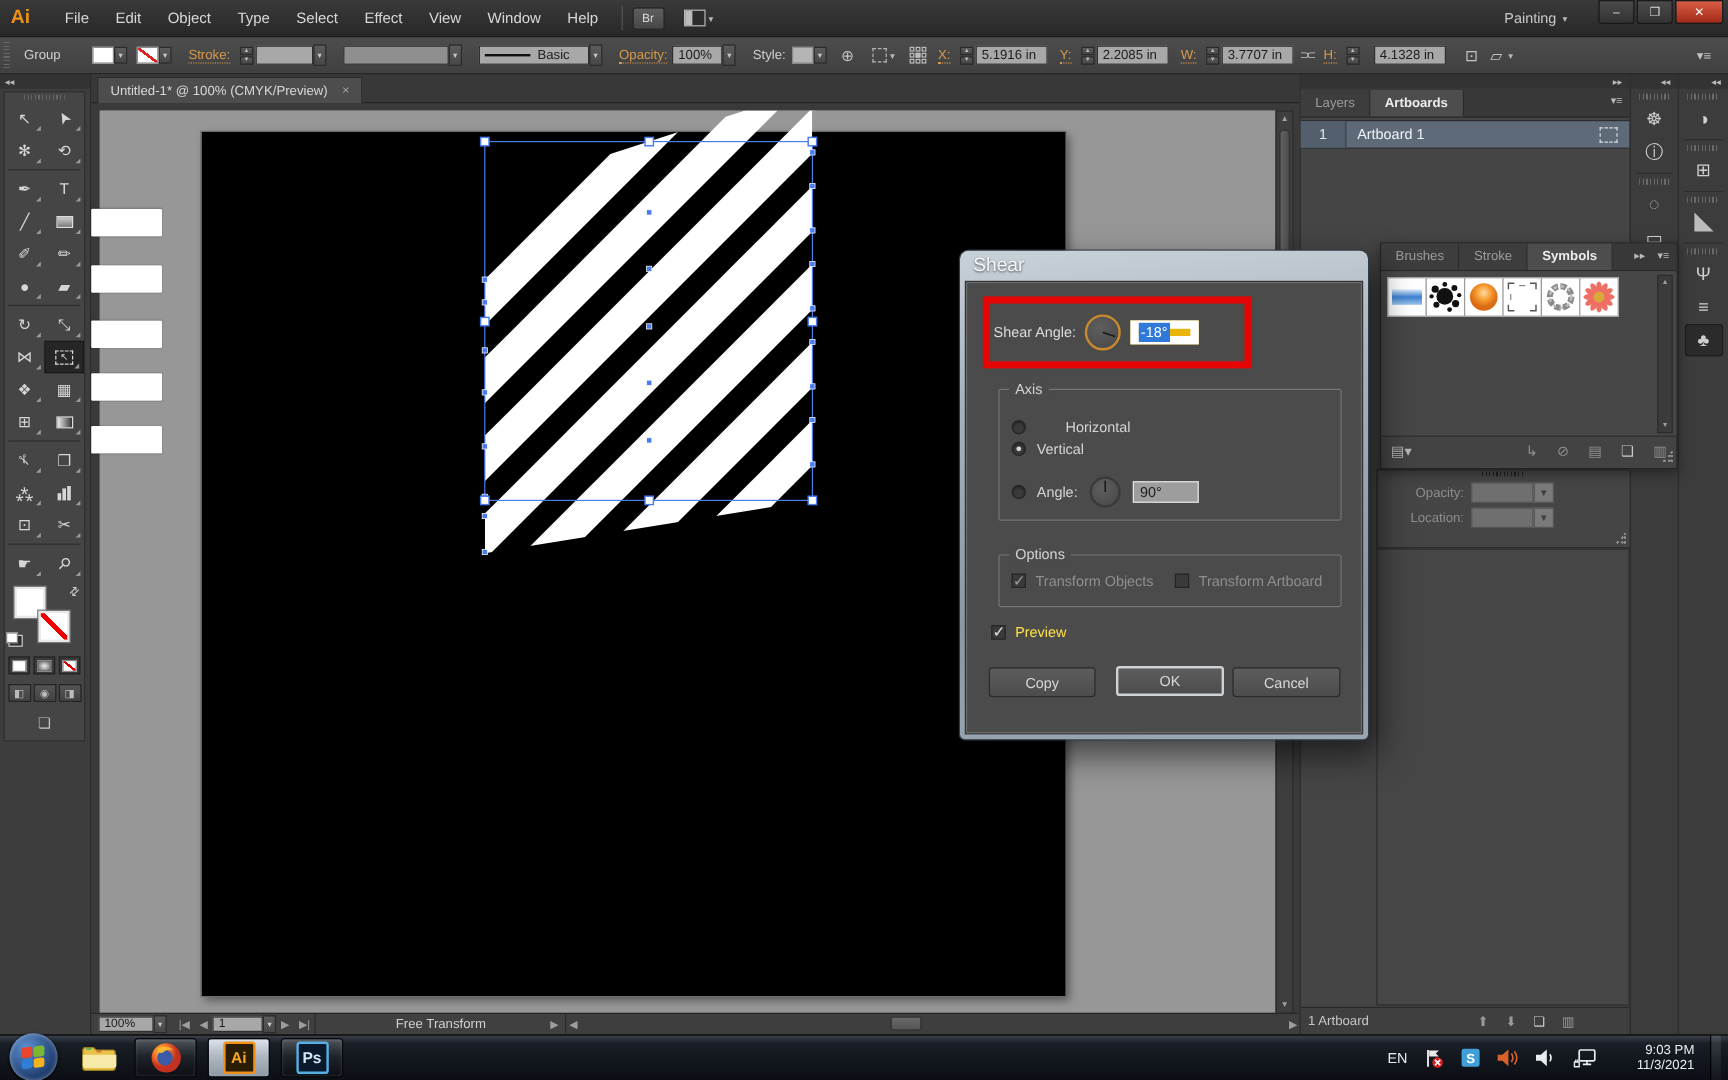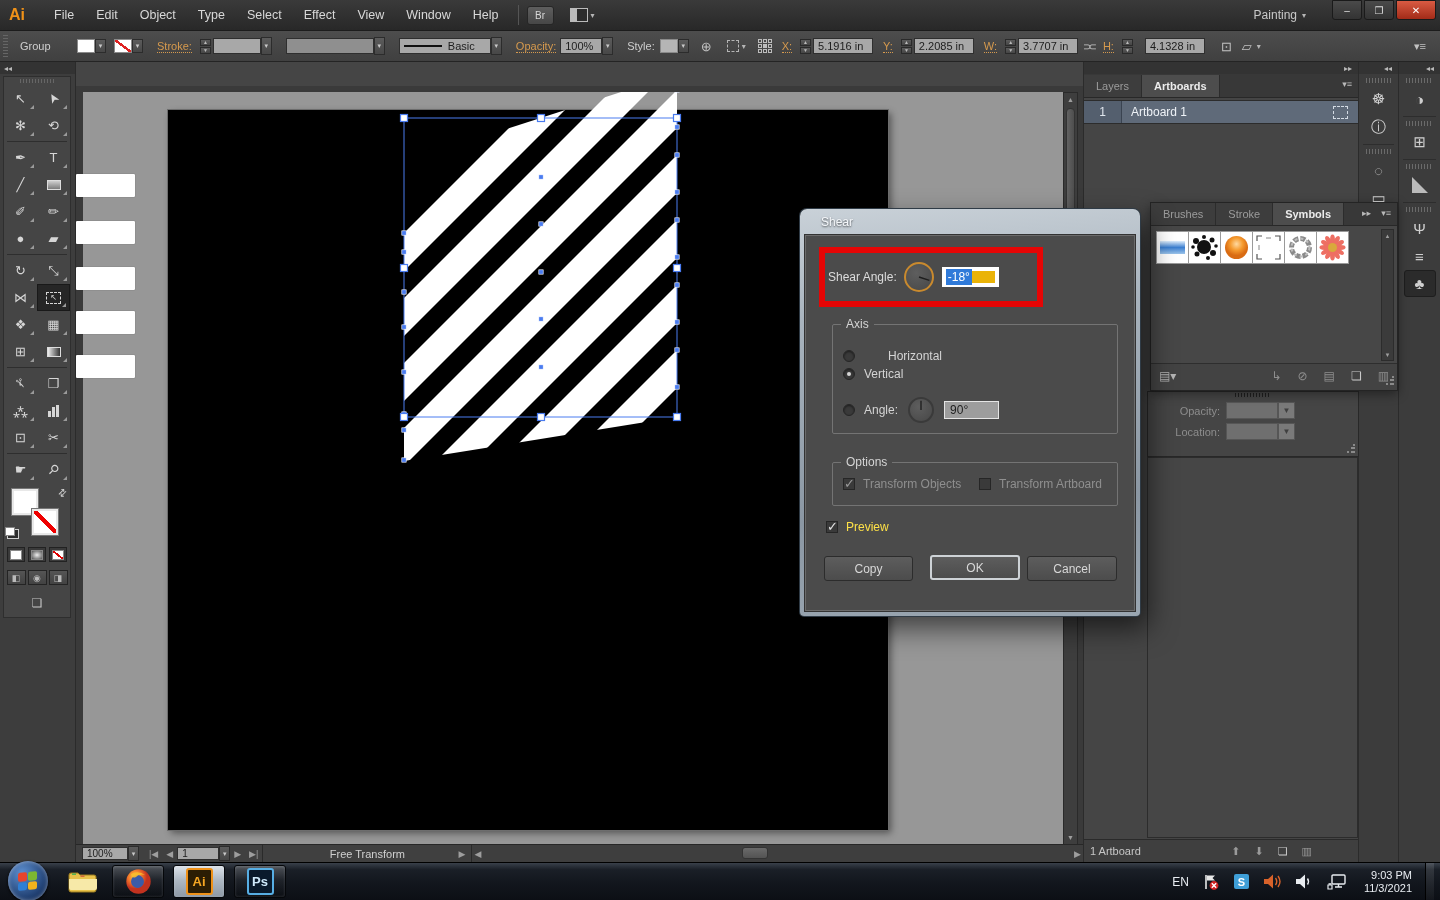--- a/index.html
+++ b/index.html
@@ -209,32 +209,32 @@
   .gp-drop { width:17px; height:17px; background:#7a7a7a; border:1px solid #565656;
     color:#3f3f3f; font-size:8px; display:flex; align-items:center; justify-content:center; }
   #empty-panel { position:absolute; left:1147px; top:457px; width:211px; height:381px;
     background:#464646; border:1px solid #2c2c2c; z-index:12; }
 
   
   #shear-dialog { position:absolute; left:800px; top:209px; width:340px; height:407px;
     border-radius:7px 7px 4px 4px;
     background:linear-gradient(175deg,#c9d1d8 0%, #a9b4be 26%, #8b97a3 72%, #9aa6b1 100%);
     box-shadow:0 0 0 1px #2f3b46, 8px 12px 28px rgba(0,0,0,.6); z-index:40; }
-  .dlg-title { height:26px; display:flex; align-items:center; padding-left:21px;
-    color:#f4f7fa; font-size:12px; text-shadow:0 1px 2px rgba(0,0,0,.65); }
+  .dlg-title { height:26px; display:flex; align-items:center; padding-left:11px;
+    color:#f4f7fa; font-size:16px; text-shadow:0 1px 2px rgba(0,0,0,.65); }
   .dlg-body { position:absolute; left:5px; right:5px; top:26px; bottom:5px;
     background:#4b4b4b; border:1px solid #6b6b6b; outline:1px solid #333; }
   .red-annot { position:absolute; left:13px; top:11px; width:224px; height:60px;
     border:6px solid #e50505; display:flex; align-items:center; padding-left:3px; z-index:3; }
   .sa-label { color:#dcdcdc; font-size:12px; }
   .dial { border-radius:50%; background:radial-gradient(circle at 40% 35%, #5e5e5e, #474747);
     position:relative; }
   .dial.focus { border:2px solid #c98a2e; }
   .dial.plain { border:2px solid #3a3a3a; }
-  .sa-input { width:57px; height:20px; background:#eab308; border:4px solid #ffffff;
+  .sa-input { width:57px; height:20px; background:#eab308; border:7px solid #ffffff;
     display:flex; align-items:center; font-size:12px; margin-left:8px;text-align:right; }
   .sa-input .sel { background:#2f7ad9; color:#fff; padding:1px 2px; }
   .group-box { position:absolute; border:1px solid #747474; border-radius:2px; }
   .group-label { position:absolute; top:-8px; left:8px; background:#4b4b4b; padding:0 5px;
     color:#d4d4d4; font-size:12px; }
   .radio-row { display:flex; align-items:center; position:absolute; left:10px; }
   .radio { width:12px; height:12px; border-radius:50%; background:#3a3a3a;
     border:1px solid #262626; box-shadow:inset 0 1px 2px rgba(0,0,0,.5); position:relative; margin-right:9px; }
   .radio.on::after { content:""; position:absolute; left:3px; top:3px; width:4px; height:4px;
     border-radius:50%; background:#d6d6d6; }
@@ -267,21 +267,21 @@
   .task-btn { width:52px; height:33px; border:1px solid #05070a; border-radius:3px; margin-right:9px;
     background:linear-gradient(rgba(255,255,255,.22), rgba(255,255,255,.05) 45%, rgba(0,0,0,.12));
     display:flex; align-items:center; justify-content:center; box-shadow:inset 0 0 3px rgba(255,255,255,.18); }
   .task-btn.active { background:linear-gradient(#dde3ea,#aeb8c3 45%, #8d98a5); }
   .app-sq { width:27px; height:27px; border-radius:3px; display:flex; align-items:center;
     justify-content:center; font-weight:bold; font-size:13px; }
   .app-sq.ai { background:#2b1d04; border:2px solid #ef9118; color:#f5a623; }
   .app-sq.ps { background:#0a1a2c; border:2px solid #57aee4; color:#cfe9fb; }
   #tray { margin-left:auto; display:flex; align-items:center; gap:13px; padding-right:6px; color:#e9edf2; }
   .tray-en { font-size:12px; }
-  .tray-clock { text-align:right; font-size:11px; line-height:13px; margin-left:4px; }
+  .tray-clock { text-align:right; font-size:11px; line-height:13px; margin-left:20px; }
   .show-desktop { width:9px; height:38px; border-left:1px solid #000;
     background:linear-gradient(rgba(255,255,255,.12),rgba(255,255,255,.03)); }
 
   svg text { font-family:"Liberation Sans", sans-serif; }
 </style>
 </head>
 <body>
 
 <div id="stage">
 
@@ -506,20 +506,26 @@
       </div>
       <div class="mode-row">
         <div class="mode-btn">◧</div>
         <div class="mode-btn">◉</div>
         <div class="mode-btn">◨</div>
       </div>
       <div class="screen-btn">❏</div>
     </div>
   </div>
 
+  <div id="tab-bar">
+    <div class="doc-tab">
+      <span>Untitled-1* @ 100% (CMYK/Preview)</span>
+      <span class="x">×</span>
+    </div>
+  </div>
 
   <div id="canvas-frame">
     <div id="viewport">
       <div id="artboard"></div>
       <svg id="art-svg" width="980" height="753">
           <defs>
             <clipPath id="clipP">
               <polygon points="404,162 677,74 677,417 404,461"></polygon>
             </clipPath>
           </defs>

